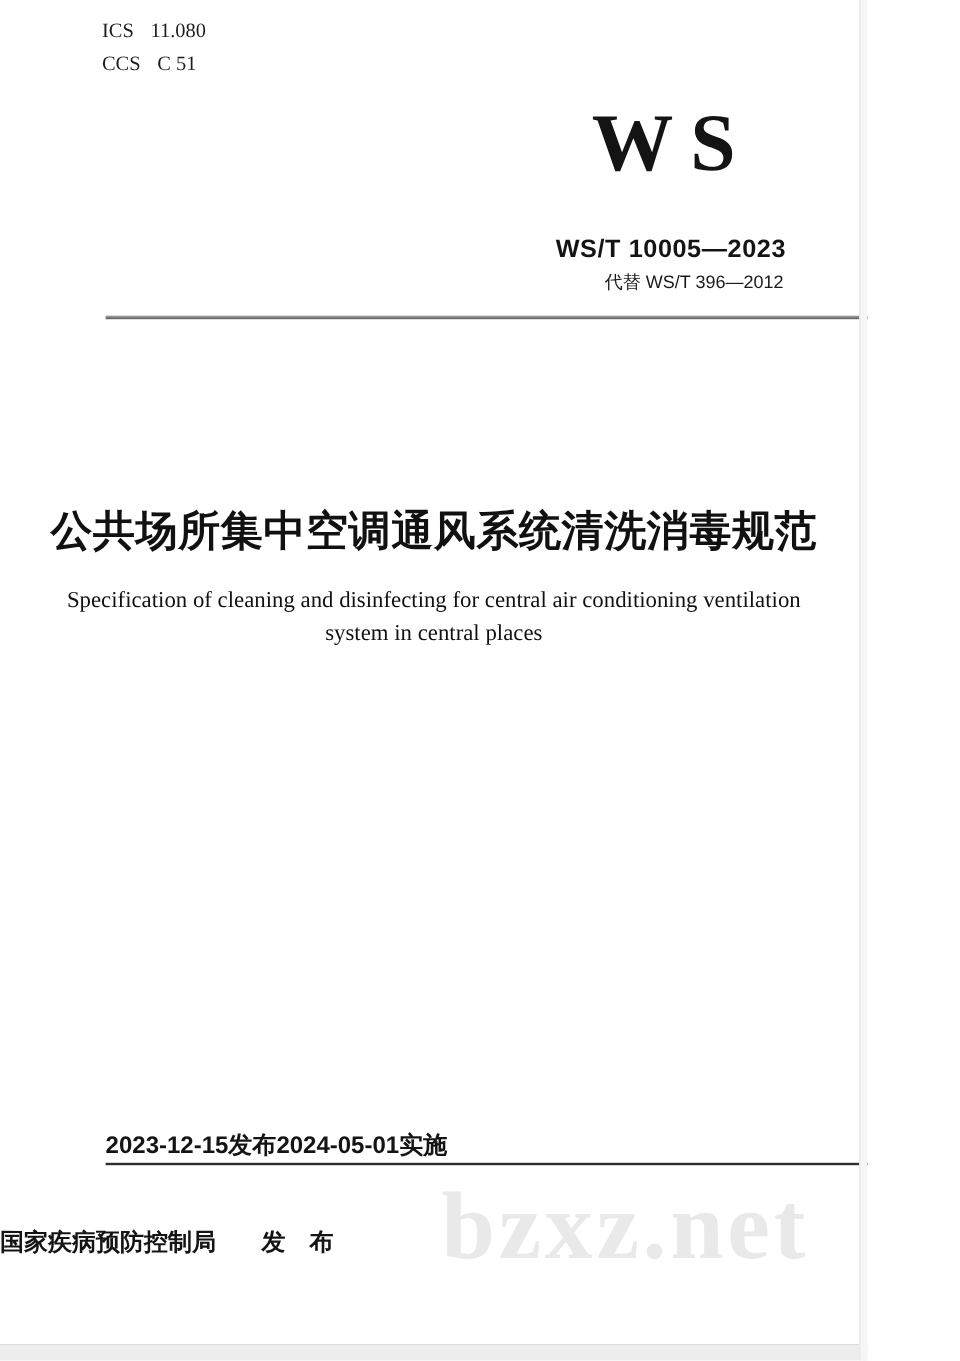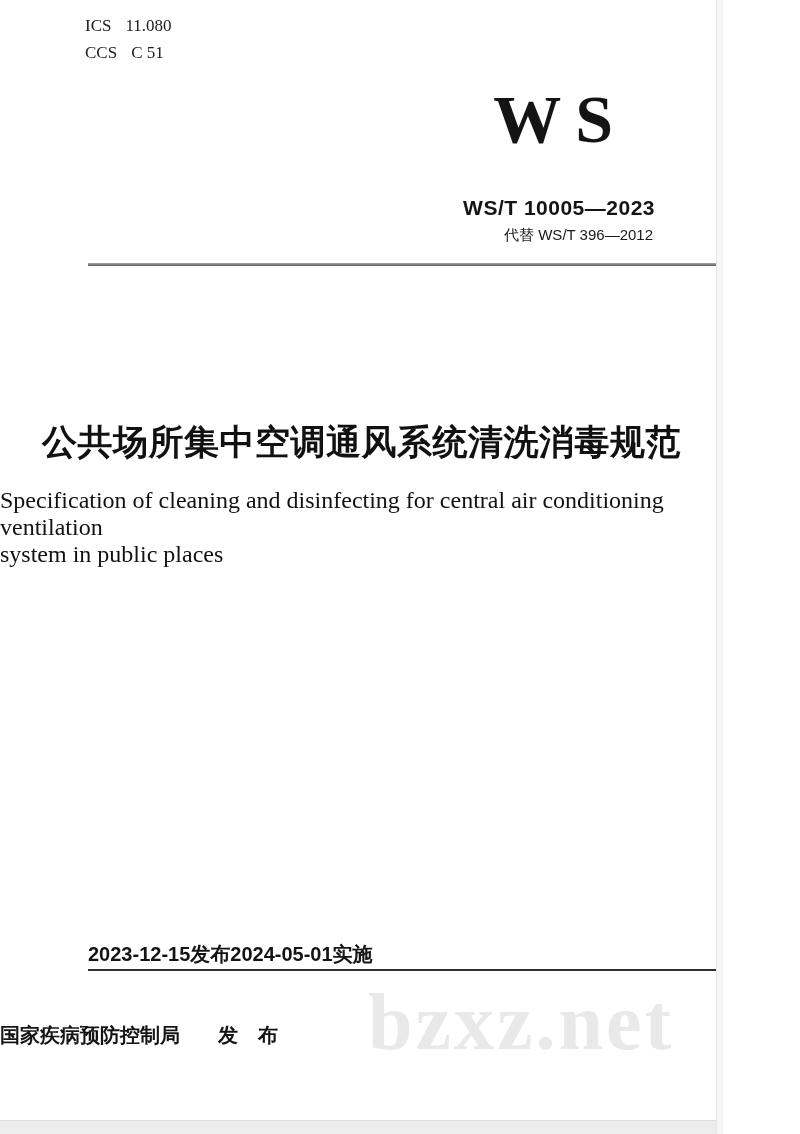--- a/index.html
+++ b/index.html
@@ -93,23 +93,23 @@
     letter-spacing: 0.5px;
     color: #111;
   }
 
   
   .title-en {
     position: absolute;
     top: 487px;
     left: 0;
     width: 100%;
-    text-align: left;
+    text-align: center;
     font-family: "Liberation Serif", serif;
-    font-size: 24px;
+    font-size: 19px;
     line-height: 27px;
     color: #111;
   }
 
   
   .dates-row {
     position: absolute;
     top: 941px;
     left: 88px;
     width: 657px;
@@ -204,21 +204,21 @@
   <div class="std-num">WS/T 10005—2023</div>
 
   <div class="supersedes">代替 WS/T 396—2012</div>
 
   <div class="top-rule"></div>
 
   <h1 class="title-cn">公共场所集中空调通风系统清洗消毒规范</h1>
 
   <div class="title-en">
     <div>Specification of cleaning and disinfecting for central air conditioning ventilation</div>
-    <div>system in public places</div>
+    <div>system in central places</div>
   </div>
 
   <div class="watermark">bzxz.net</div>
 
   <div class="dates-row">
     <span>2023-12-15发布</span>
     <span>2024-05-01实施</span>
   </div>
 
   <div class="footer-rule"></div>

